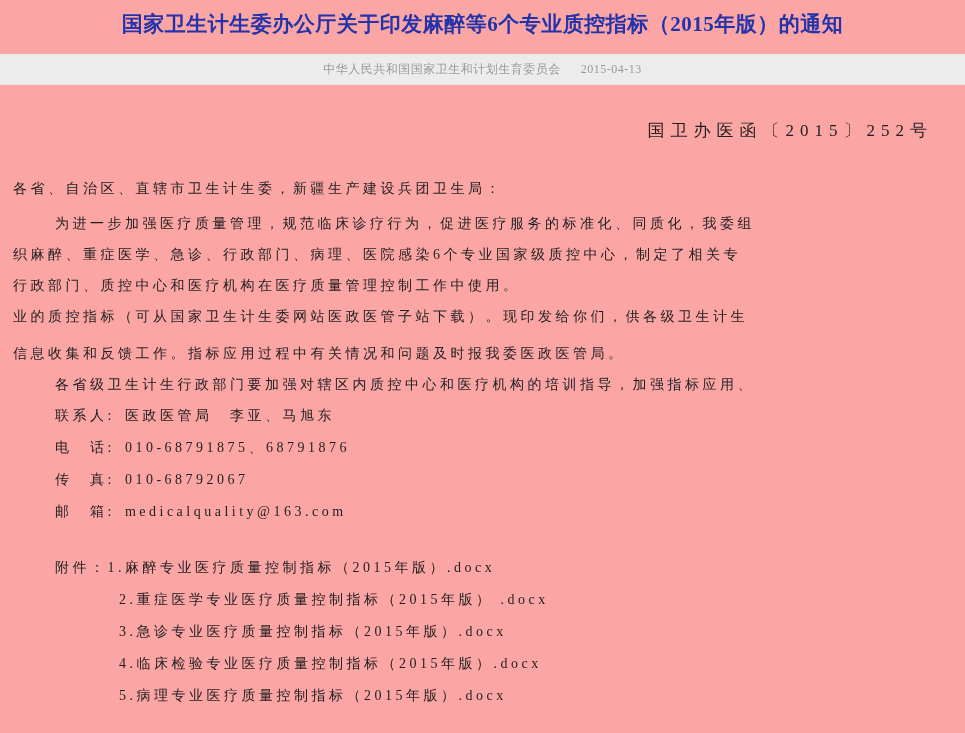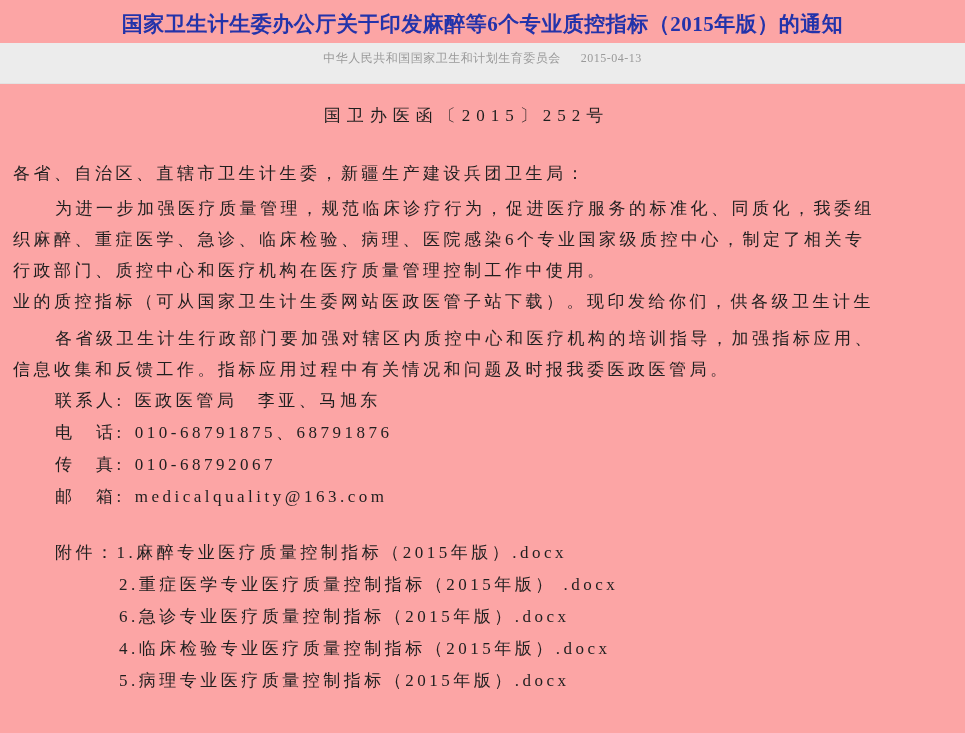--- a/index.html
+++ b/index.html
@@ -25,47 +25,47 @@
   .title{
     padding-top:11px;
     text-align:center;
     font-size:21px;
     line-height:26px;
     font-weight:bold;
     color:var(--title-blue);
     letter-spacing:0.5px;
   }
   .source-bar{
-    margin-top:6px;
-    height:41px;
+    margin-top:17px;
+    height:31px;
     line-height:31px;
     background:var(--bar-bg);
     border-bottom:1px solid #e3e3e3;
     text-align:center;
     font-size:12px;
     color:var(--bar-text);
     letter-spacing:0.5px;
   }
   .source-bar .date{
     margin-left:20px;
     letter-spacing:0.5px;
   }
   .doc-number{
-    margin-top:21px;
+    margin-top:35px;
     padding-right:32px;
-    text-align:center;
+    text-align:right;
     font-size:17px;
     line-height:22px;
     letter-spacing:6px;
     color:var(--body-text);
   }
   .body-text{
     margin-top:31px;
     padding:0 22px 0 13px;
-    font-size:17px;
+    font-size:14px;
     line-height:31px;
     letter-spacing:3.5px;
   }
   .line{white-space:nowrap;}
   .indent{padding-left:42px;}
   .para1{margin-top:4px;}
   .para2{margin-top:6px;}
   .contacts{margin-top:0;}
   .contacts .line{line-height:32px;}
   .contact-value{margin-left:10px;}
@@ -85,28 +85,28 @@
   </div>
 
   <div class="doc-number">国卫办医函〔2015〕252号</div>
 
   <div class="body-text">
 
     <div class="line">各省、自治区、直辖市卫生计生委，新疆生产建设兵团卫生局：</div>
 
     <div class="para1">
       <div class="line indent">为进一步加强医疗质量管理，规范临床诊疗行为，促进医疗服务的标准化、同质化，我委组</div>
-      <div class="line">织麻醉、重症医学、急诊、临床检验、病理、医院感染6个专业国家级质控中心，制定了相关专</div>
+      <div class="line">织麻醉、重症医学、急诊、行政部门、病理、医院感染6个专业国家级质控中心，制定了相关专</div>
       <div class="line">行政部门、质控中心和医疗机构在医疗质量管理控制工作中使用。</div>
       <div class="line">业的质控指标（可从国家卫生计生委网站医政医管子站下载）。现印发给你们，供各级卫生计生</div>
     </div>
 
     <div class="para2">
+      <div class="line">信息收集和反馈工作。指标应用过程中有关情况和问题及时报我委医政医管局。</div>
       <div class="line indent">各省级卫生计生行政部门要加强对辖区内质控中心和医疗机构的培训指导，加强指标应用、</div>
-      <div class="line">信息收集和反馈工作。指标应用过程中有关情况和问题及时报我委医政医管局。</div>
     </div>
 
     <div class="contacts">
       <div class="line indent">
         <span>联系人:</span><span class="contact-value">医政医管局　李亚、马旭东</span>
       </div>
       <div class="line indent">
         <span>电　话:</span><span class="contact-value">010-68791875、68791876</span>
       </div>
       <div class="line indent">
@@ -118,21 +118,21 @@
     </div>
 
     <div class="attachments">
       <div class="line indent att-first">
         <span>附件：</span><span>1.麻醉专业医疗质量控制指标（2015年版）.docx</span>
       </div>
       <div class="line att-rest">
         <span>2.重症医学专业医疗质量控制指标（2015年版） .docx</span>
       </div>
       <div class="line att-rest">
-        <span>6.急诊专业医疗质量控制指标（2015年版）.docx</span>
+        <span>3.急诊专业医疗质量控制指标（2015年版）.docx</span>
       </div>
       <div class="line att-rest">
         <span>4.临床检验专业医疗质量控制指标（2015年版）.docx</span>
       </div>
       <div class="line att-rest">
         <span>5.病理专业医疗质量控制指标（2015年版）.docx</span>
       </div>
     </div>
 
   </div>

